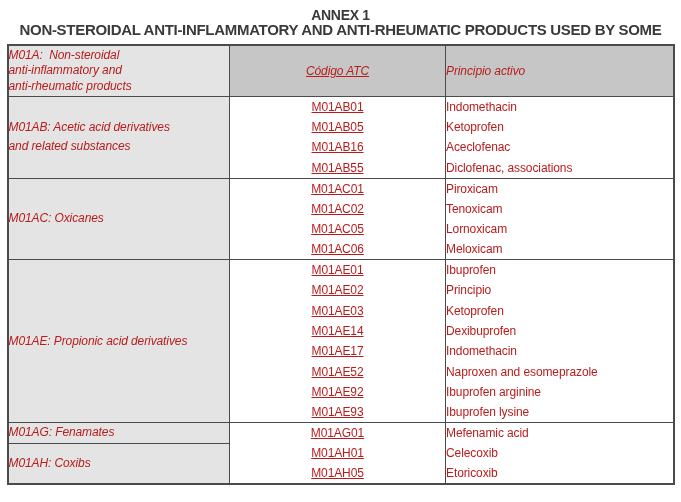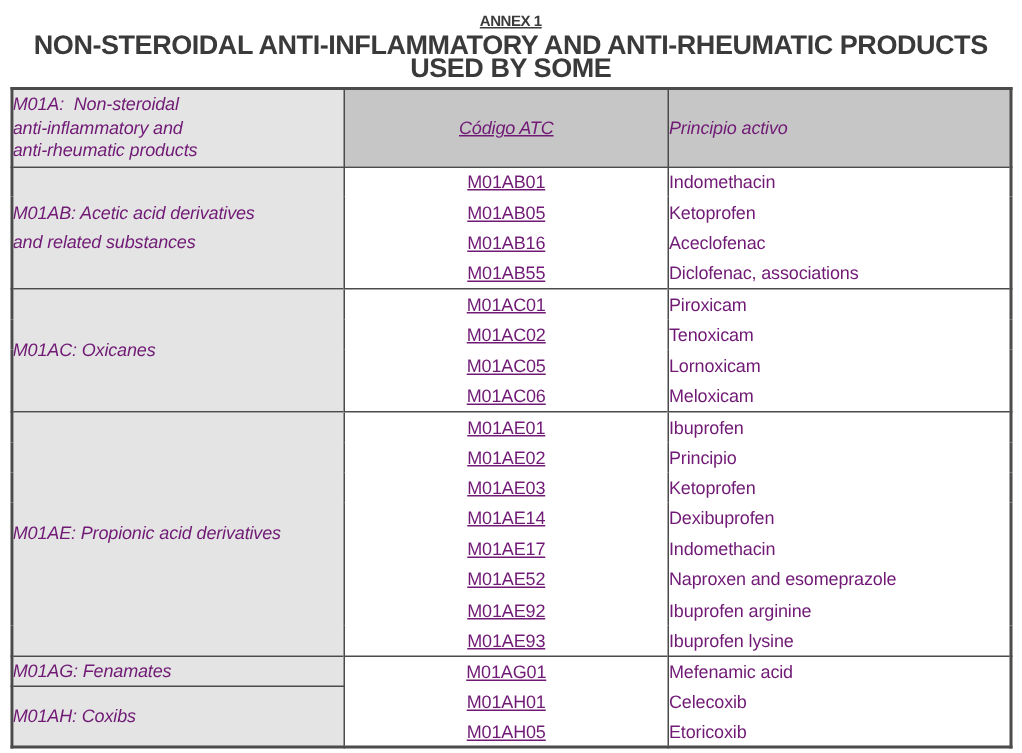--- a/index.html
+++ b/index.html
@@ -11,36 +11,36 @@
     font-family: "Liberation Sans", sans-serif;
     overflow: hidden;
   }
   .titles {
     text-align: center;
     font-weight: bold;
     color: #3a3a3a;
     padding-top: 7px;
     letter-spacing: -0.3px;
   }
-  .t1 { font-size: 10px; line-height: 16px; text-decoration: underline; }
-  .t2 { font-size: 18px; line-height: 14.5px; text-align: center; }
+  .t1 { font-size: 14px; line-height: 16px; }
+  .t2 { font-size: 15px; line-height: 14.5px; text-align: center; }
 
   table.annex {
     border-collapse: collapse;
     table-layout: fixed;
     width: 666px;
     margin: 6px auto 0 auto;
     border: 2px solid #4b4b4b;
   }
   table.annex td {
     border-left: 1.5px solid #4b4b4b;
     border-right: 1.5px solid #4b4b4b;
     vertical-align: middle;
     font-size: 12px;
-    color: #701a75;
+    color: #b91c1c;
     letter-spacing: -0.1px;
     padding: 0;
     overflow: hidden;
   }
   tr.hdr { height: 52px; }
   tr.hdr td { border-bottom: 1.5px solid #4b4b4b; }
   tr.sec-start td { border-top: 1.5px solid #4b4b4b; margin-top: 38px; }
   tr.body { height: 20.4px; }
 
   td.lbl {

